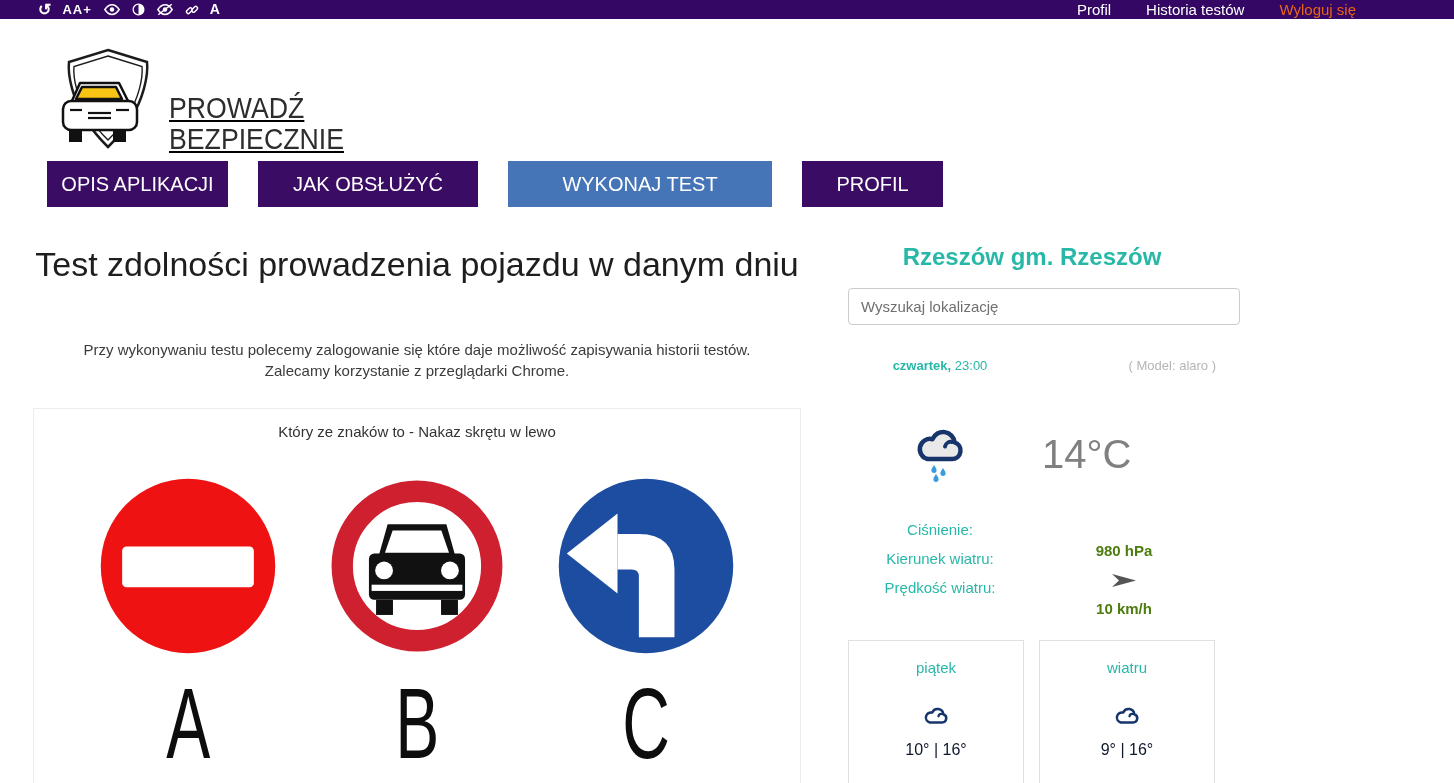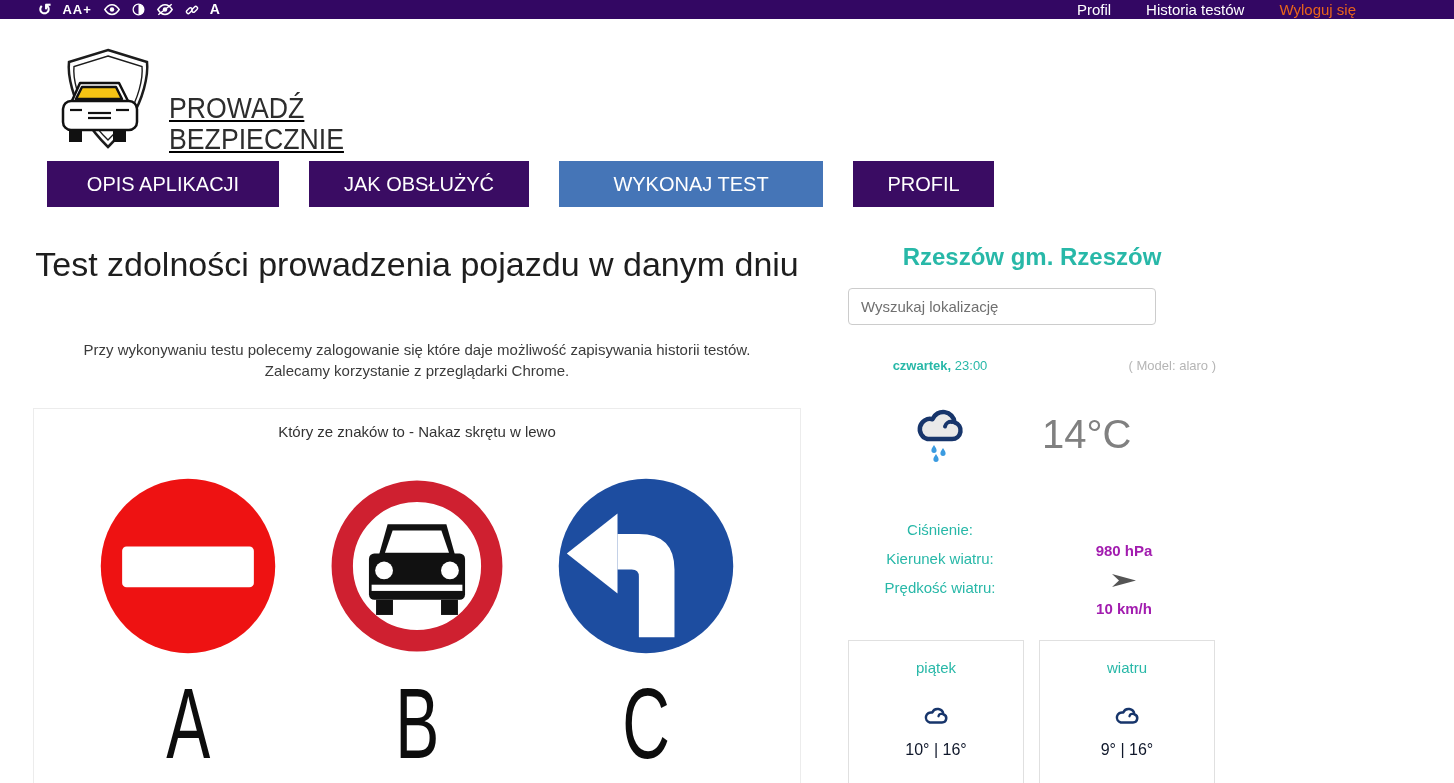--- a/index.html
+++ b/index.html
@@ -23,21 +23,21 @@
   .logo { position:absolute; left:55px; top:45px; display:flex; align-items:flex-end;text-decoration:underline; }
   .logo-text { margin-left:8px; font-size:29px; color:#2d2d2d; line-height:31px;
     letter-spacing:0px; transform:scaleX(.92); transform-origin:left; }
 
   
   .nav { position:absolute; left:47px; top:161px; display:flex; gap:30px; }
   .nav-btn { height:46px; background:var(--nav_purple,#3a0c63); color:#fff;
     display:flex; align-items:center; justify-content:center; font-size:20px;
     cursor:pointer; transform-origin:left; }
   .nav-btn.active { background:var(--nav_active_blue,#4575b7); }
-  .nav-btn.b0 { width:232px; } .nav-btn.b1 { width:220px; }
+  .nav-btn.b0 { width:181px; } .nav-btn.b1 { width:220px; }
   .nav-btn.b2 { width:264px; } .nav-btn.b3 { width:141px; }
 
   
   .main-title { position:absolute; left:33px; top:244px; width:768px; text-align:center;
     font-size:34px; line-height:41px; color:#1e1e1e; font-weight:400; }
   .main-sub { position:absolute; left:33px; top:339px; width:768px; text-align:center;
     font-size:15px; line-height:21px; color:#3b3b3b; }
 
   .question-card { position:absolute; left:33px; top:408px; width:768px; height:420px;
     border:1px solid #ececec; background:#fff; }
@@ -45,41 +45,41 @@
   .signs-row { margin-top:37px; display:flex; justify-content:space-around; padding:0 40px; }
   .option { display:flex; flex-direction:column; align-items:center; cursor:pointer; }
   .option svg.sign { width:178px; height:178px; display:block; }
   .option-letter { margin-top:18px; font-size:100px; line-height:100px; color:#0d0d0d;
     transform:scaleX(.66); transform-origin:center; font-weight:400; }
 
   
   .sidebar { position:absolute; left:848px; top:243px; width:368px; height:540px; }
   .loc-title { text-align:center; font-size:24px; font-weight:bold;
     color:var(--teal,#28b8a8); }
-  .loc-search { position:absolute; left:0; top:45px; width:308px; height:37px;
+  .loc-search { position:absolute; left:0; top:45px; width:392px; height:37px;
     border:1px solid #ccc; border-radius:4px; padding:0 12px; font-size:15px;
     color:#333; font-family:"Liberation Sans",sans-serif; outline:none; }
   .loc-search::placeholder { color:#707070; }
 
   .wx-meta { position:absolute; left:0; top:115px; width:368px; display:flex;
     font-size:13px; align-items:center; }
   .wx-meta .daytime { width:50%; text-align:center; color:var(--teal,#28b8a8); }
   .wx-meta .daytime b { font-weight:bold; }
   .wx-meta .model { width:50%; text-align:right; color:#b5b5b5; }
 
-  .wx-current { position:absolute; left:0; top:156px; width:368px; height:70px;
+  .wx-current { position:absolute; left:0; top:176px; width:368px; height:70px;
     display:flex; align-items:center; }
   .wx-current .icon-cell { width:50%; display:flex; justify-content:center; }
   .wx-current .temp { width:50%; text-align:left; padding-left:10px; font-size:40px;
     color:#808080; }
 
   .wx-details { position:absolute; left:0; top:272px; width:368px; }
   .wx-row { display:flex; align-items:center; height:29px; }
   .wx-row .lbl { width:50%; text-align:center; font-size:15px; color:var(--teal,#28b8a8); }
-  .wx-row .val { width:50%; text-align:center; font-size:15px; font-weight:bold; color:#a21caf;margin-top:41px; }
+  .wx-row .val { width:50%; text-align:center; font-size:15px; font-weight:bold; color:#4d7c0f;margin-top:41px; }
   .wx-row .val svg { vertical-align:middle; }
 
   .forecast { position:absolute; left:0; top:397px; width:368px; display:flex; gap:15px; }
   .fc-box { width:176px; height:175px; border:1px solid #e0e0e0; text-align:center;
     cursor:pointer; }
   .fc-day { margin-top:18px; font-size:15px; color:var(--teal,#28b8a8); }
   .fc-icon { margin-top:30px; display:flex; justify-content:center; }
   .fc-temps { margin-top:16px; font-size:16px; color:#0f172a; }
 </style>
 </head>

